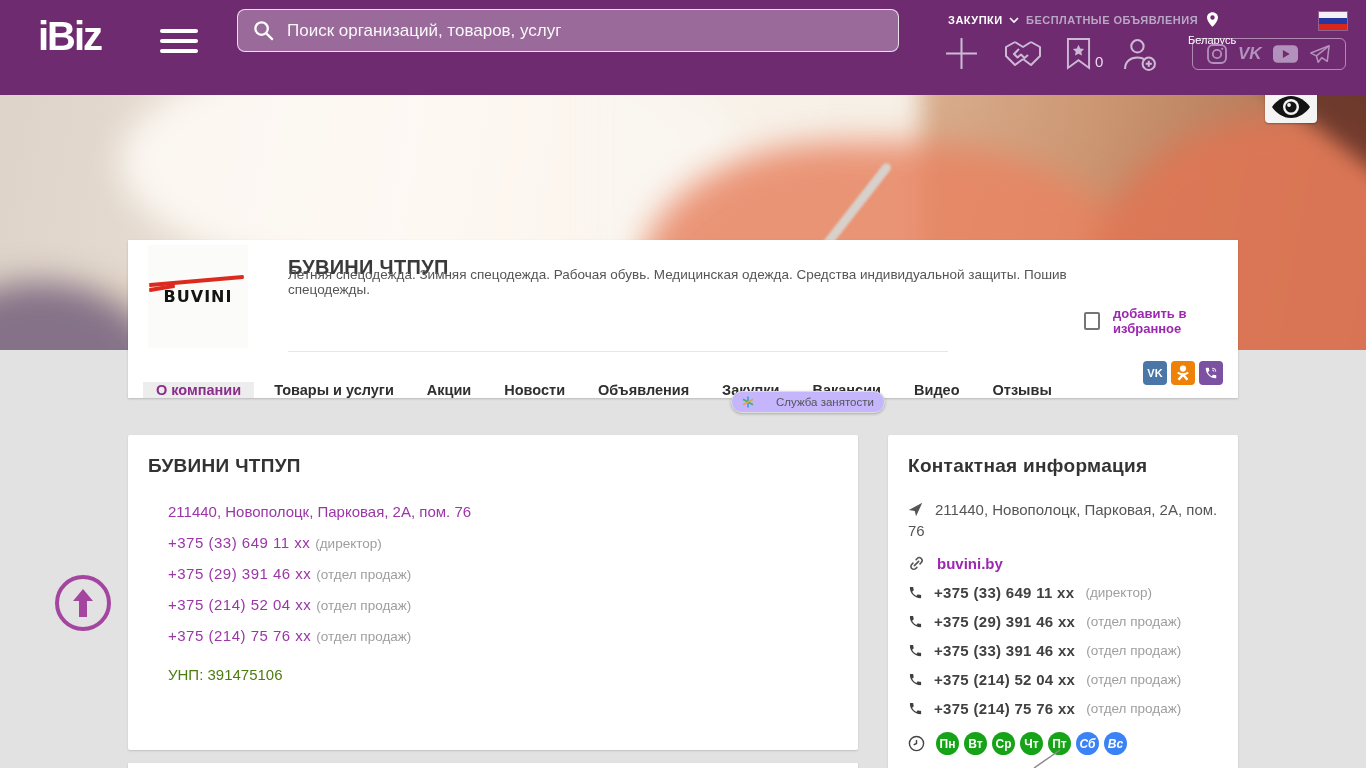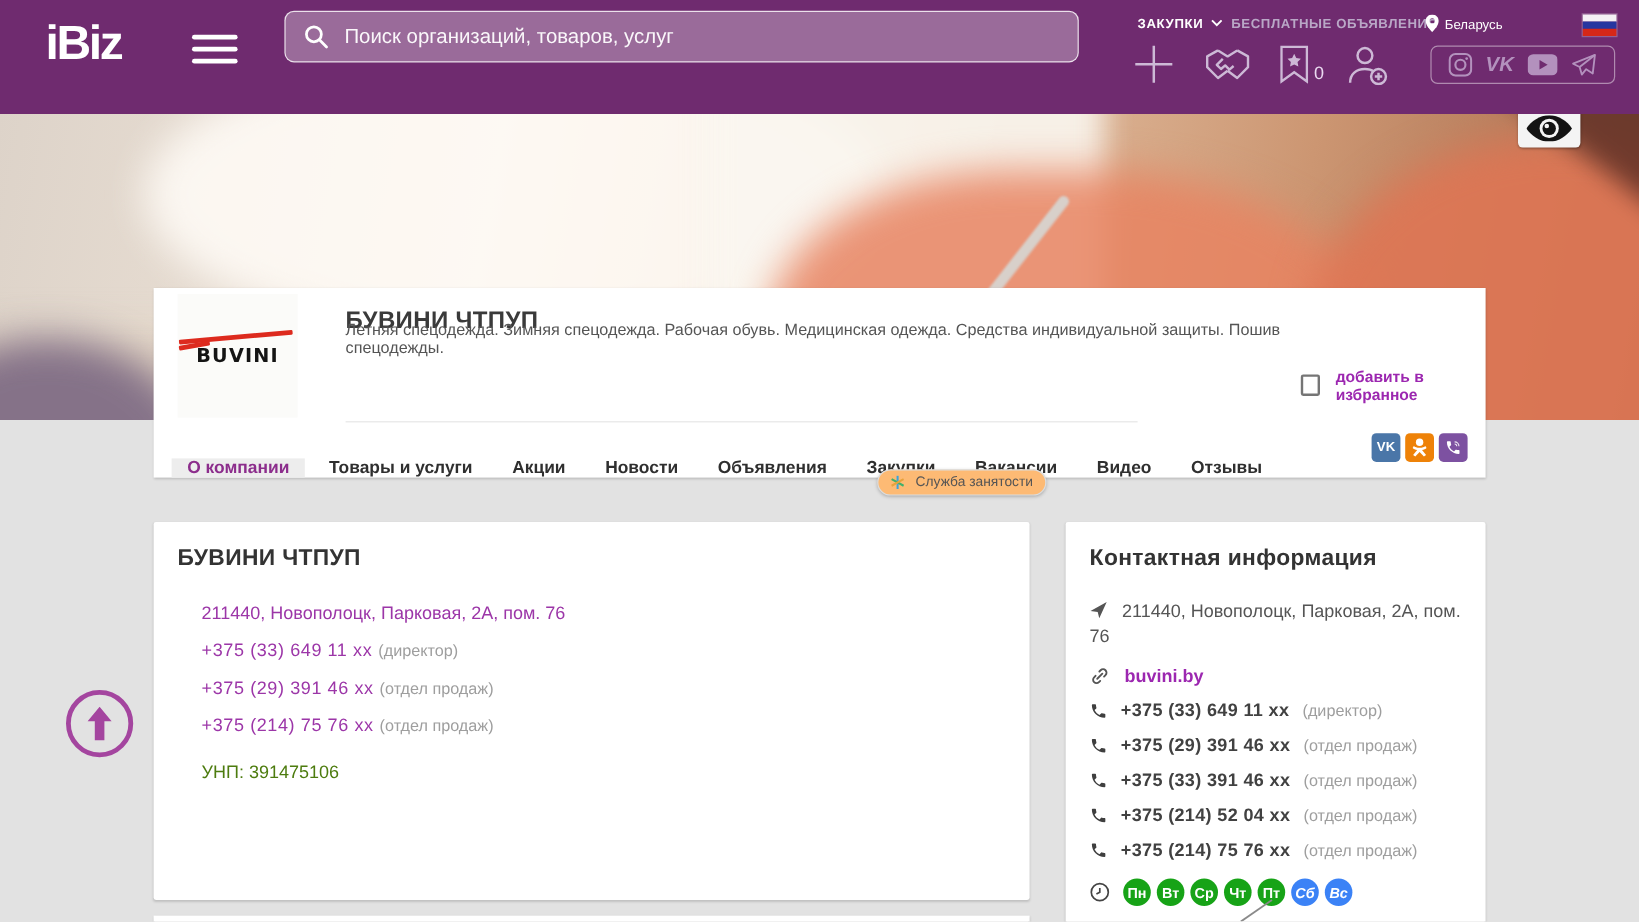--- a/index.html
+++ b/index.html
@@ -11,21 +11,21 @@
   .header { position:absolute; top:0; left:0; width:1366px; height:95px; background:#6f2b6f; z-index:40; }
   .site-logo { position:absolute; left:38px; top:14px; color:#fff; font-size:40px; font-weight:bold; letter-spacing:-2px; cursor:pointer; }
   .hamburger { position:absolute; left:160px; top:29px; width:38px; cursor:pointer; }
   .hamburger span { display:block; height:4px; background:#fff; border-radius:2px; margin-bottom:6px; }
   .search-wrap { position:absolute; left:237px; top:9px; width:662px; height:43px; background:rgba(255,255,255,.30); border:1px solid rgba(255,255,255,.8); border-radius:8px; display:flex; align-items:center; padding:0 14px; }
   .search-icon { display:flex; margin-right:12px; }
   .search-input { flex:1; background:transparent; border:none; outline:none; color:#fff; font-size:17px; font-family:"Liberation Sans",sans-serif; }
   .search-input::placeholder { color:rgba(255,255,255,.95); }
   .zakupki { position:absolute; left:948px; top:14px; color:#fff; font-size:11px; font-weight:bold; letter-spacing:.5px; display:flex; align-items:center; gap:6px; cursor:pointer; }
   .free-ads { position:absolute; left:1026px; top:14px; color:#b9a7c6; font-size:11px; font-weight:bold; letter-spacing:.5px; cursor:pointer; }
-  .geo { position:absolute; left:1188px; top:12px; color:#fff; font-size:11px; display:flex; align-items:center; gap:5px; cursor:pointer; }
+  .geo { position:absolute; left:1188px; top:12px; color:#fff; font-size:11px; display:flex; align-items:center; gap:5px; cursor:pointer;flex-direction:column; }
   .flag { position:absolute; left:1319px; top:12px; width:28px; height:18px; display:flex; flex-direction:column; cursor:pointer; box-shadow:0 0 0 1px rgba(255,255,255,.25); }
   .flag i { flex:1; }
   .flag i:nth-child(1){ background:#f5f0f5; } .flag i:nth-child(2){ background:#2736a0; } .flag i:nth-child(3){ background:#d62718; }
   .hicon { position:absolute; top:36px; cursor:pointer; display:flex; align-items:flex-end; }
   .hicon.plus { left:944px; } .hicon.handshake { left:1002px; top:38px; }
   .hicon.bookmark { left:1066px; top:37px; } .hicon.useradd { left:1122px; top:38px; }
   .fav-count { color:#ead9f0; font-size:15px; margin-left:4px; }
   .social-box { position:absolute; left:1192px; top:38px; width:154px; height:32px; border:1px solid rgba(255,255,255,.45); border-radius:6px; display:flex; align-items:center; justify-content:space-around; padding:0 8px; color:#b391bd; }
   .social-box a { display:flex; color:#b391bd; cursor:pointer; }
 
@@ -59,21 +59,21 @@
   .tab-divider { position:absolute; left:160px; top:111px; width:660px; height:1px; background:#e6e6e6; }
   .tabs { position:absolute; left:15px; top:112px; height:46px; display:flex;align-items:flex-end; }
   .tab { display:flex; align-items:center; padding:0 13px; margin-right:7px; font-size:14.5px; font-weight:bold; color:#2f2f2f; cursor:pointer; text-decoration:none; }
   .tab.active { background:#ededed; color:#8c2d8c; }
   .mini-social { position:absolute; right:15px; top:121px; display:flex; gap:4px; }
   .mini { width:24px; height:24px; border-radius:4px; display:flex; align-items:center; justify-content:center; color:#fff; cursor:pointer; }
   .mini.vk { background:#4a76a8; font-size:11px; font-weight:bold; }
   .mini.ok { background:#ee8208; }
   .mini.viber { background:#7d51a1; }
 
-  .vac-tooltip { position:absolute; left:731px; top:391px; height:22px; z-index:30; background:#fdba74; border:1px solid #ddd; border-radius:12px; display:flex; align-items:center; gap:9px; padding:0 10px; font-size:11.5px; color:#555; box-shadow:0 1px 3px rgba(0,0,0,.25); }
+  .vac-tooltip { position:absolute; left:731px; top:391px; height:22px; z-index:30; background:#c4b5fd; border:1px solid #ddd; border-radius:12px; display:flex; align-items:center; gap:22px; padding:0 10px; font-size:11.5px; color:#555; box-shadow:0 1px 3px rgba(0,0,0,.25); }
 
   
   .about-card { position:absolute; left:128px; top:435px; width:730px; height:315px; background:#fff; border-radius:2px; box-shadow:0 1px 2px rgba(0,0,0,.15); padding:20px; }
   .about-card h2 { font-size:19px; color:#333; letter-spacing:.3px; }
   .about-addr { display:inline-block; margin:26px 0 0 20px; color:#9c36a8; font-size:15px; text-decoration:none; cursor:pointer; }
   .ph-list { margin:10px 0 0 20px; }
   .ph-row { margin-top:13px; }
   .ph-num { color:#9c36a8; font-size:15px; letter-spacing:.5px; text-decoration:none; cursor:pointer; }
   .ph-label { color:#9e9e9e; font-size:13.5px; margin-left:5px; }
   .about-unp { margin:21px 0 0 20px; color:#4d7c0f; font-size:15px; }
@@ -269,20 +269,21 @@
       </svg>
     <span>Служба занятости</span>
   </div>
 
   <section class="about-card">
     <h2>БУВИНИ ЧТПУП</h2>
     <a class="about-addr">211440, Новополоцк, Парковая, 2А, пом. 76</a>
     <div class="ph-list">
       <div class="ph-row"><a class="ph-num">+375 (33) 649 11 xx</a><span class="ph-label">(директор)</span></div>
       <div class="ph-row"><a class="ph-num">+375 (29) 391 46 xx</a><span class="ph-label">(отдел продаж)</span></div>
+      <div class="ph-row"><a class="ph-num">+375 (214) 52 04 xx</a><span class="ph-label">(отдел продаж)</span></div>
       <div class="ph-row"><a class="ph-num">+375 (214) 75 76 xx</a><span class="ph-label">(отдел продаж)</span></div>
     </div>
     <div class="about-unp">УНП: 391475106</div>
   </section>
   <section class="next-card"></section>
 
   <aside class="contact-card">
     <h2>Контактная информация</h2>
     <div class="c-address">
       <svg width="15" height="15" viewBox="0 0 16 16" fill="#555">

